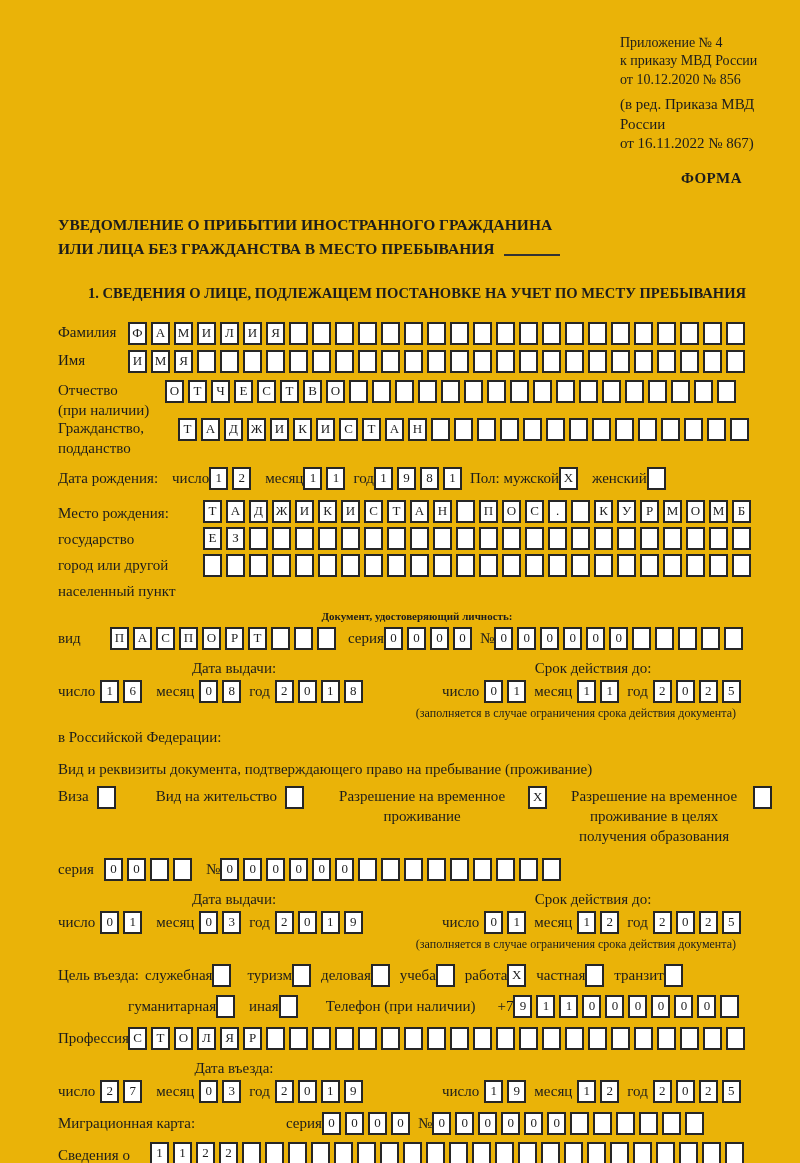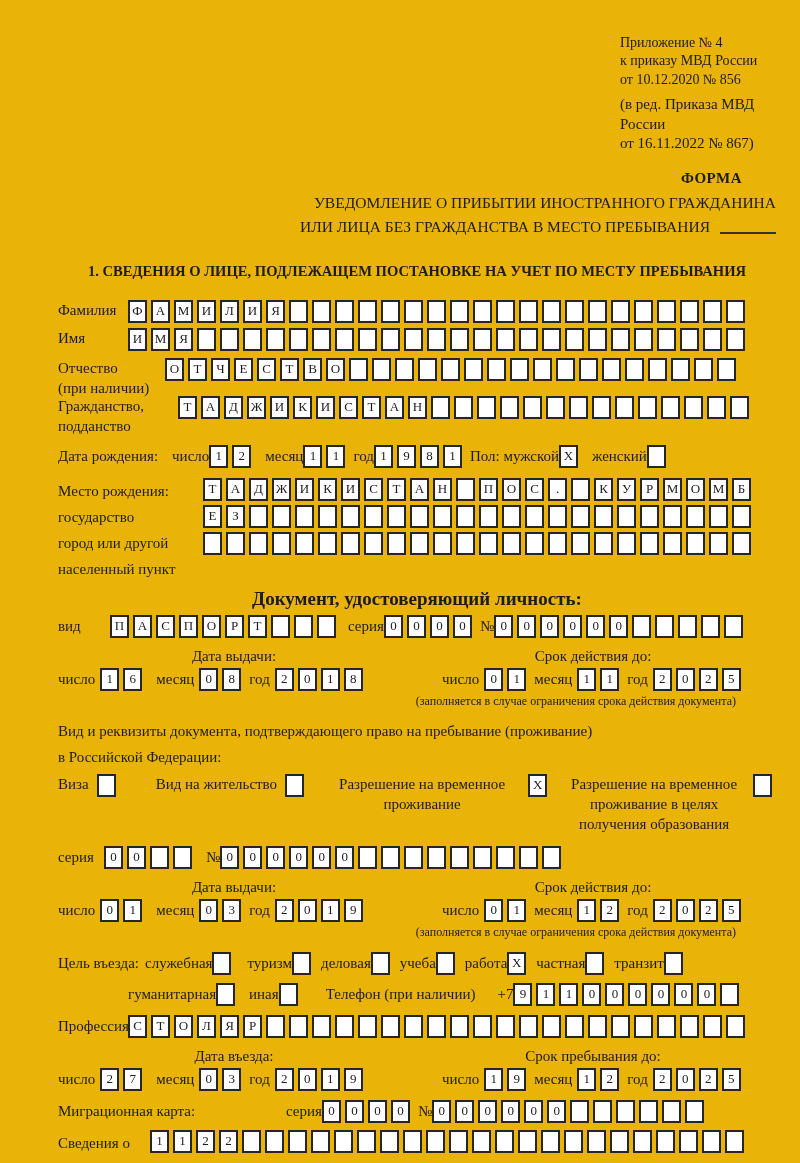--- a/index.html
+++ b/index.html
@@ -10,21 +10,21 @@
     background:#eab308;
     color:#1c1c1c;
     font-family:"Liberation Serif","DejaVu Serif",serif;
     box-sizing:border-box;
     padding:34px 24px 20px 58px;
     overflow:hidden;
   }
   .hdr{margin-left:562px;font-size:14px;line-height:1.32;}
   .hdr .amend{font-size:15px;margin-top:6px;line-height:1.3;}
   .forma{margin-top:16px;margin-right:34px;text-align:right;font-weight:bold;font-size:15px;letter-spacing:.5px;}
-  .title{margin-top:4px;text-align:right;font-weight:normal;font-size:15.5px;line-height:1.55;}
+  .title{margin-top:26px;text-align:left;font-weight:bold;font-size:15.5px;line-height:1.55;}
   .uline{display:inline-block;width:56px;border-bottom:2px solid #333;margin-left:10px;transform:translateY(2px);}
   .sec1{margin-top:24px;text-align:center;font-weight:bold;font-size:14.6px;}
   .frow{display:flex;align-items:flex-start;}
   .lab{font-size:15px;line-height:20px;flex:none;}
   .lab2{font-size:15px;line-height:20px;}
   .cells{display:flex;gap:4px;flex:none;}
   .cell{
     flex:none;width:15px;height:19px;border:2px solid #262626;
     display:inline-flex;align-items:center;justify-content:center;
     font-size:13px;background:#fff;
@@ -317,21 +317,21 @@
           <span class="cell"></span>
           <span class="cell"></span>
           <span class="cell"></span>
           <span class="cell"></span>
           <span class="cell"></span>
           <span class="cell"></span>
         </div>
     </div>
   </div>
 
-  <div class="ctr bold" style="font-size:19px;margin-top:6px">Документ, удостоверяющий личность:</div>
+  <div class="ctr bold" style="font-size:11px;margin-top:6px">Документ, удостоверяющий личность:</div>
 
   <div class="drow" style="margin-top:5px">
     <span class="t" style="width:52px">вид</span>
     <span class="cells">
         <span class="cell">П</span>
         <span class="cell">А</span>
         <span class="cell">С</span>
         <span class="cell">П</span>
         <span class="cell">О</span>
         <span class="cell">Р</span>
@@ -406,22 +406,22 @@
       <span class="cells">
           <span class="cell">2</span>
           <span class="cell">0</span>
           <span class="cell">2</span>
           <span class="cell">5</span>
         </span>
     </div>
   </div>
   <div class="note">(заполняется в случае ограничения срока действия документа)</div>
 
+  <div class="lab2" style="margin-top:6px">в Российской Федерации:</div>
   <div class="lab2" style="margin-top:12px">Вид и реквизиты документа, подтверждающего право на пребывание (проживание)</div>
-  <div class="lab2" style="margin-top:6px">в Российской Федерации:</div>
 
   <div class="frow" style="margin-top:7px">
     <div class="opt">
       <span class="optlab">Виза</span>
       <span class="cells">
           <span class="cell"></span>
         </span>
     </div>
     <div class="opt" style="margin-left:40px">
       <span class="optlab">Вид на жительство</span>
@@ -606,21 +606,20 @@
         <span class="cell"></span>
         <span class="cell"></span>
         <span class="cell"></span>
         <span class="cell"></span>
         <span class="cell"></span>
       </div>
   </div>
 
   <div class="dhead">
     <div class="dh-l">Дата въезда:</div>
-    <div class="dh-r">Срок пребывания до:</div>
   </div>
   <div class="drow">
     <div class="dgrp" style="width:352px">
       <span class="t">число</span>
       <span class="cells">
           <span class="cell">2</span>
           <span class="cell">7</span>
         </span>
       <span class="gap14"></span>
       <span class="t">месяц</span>

